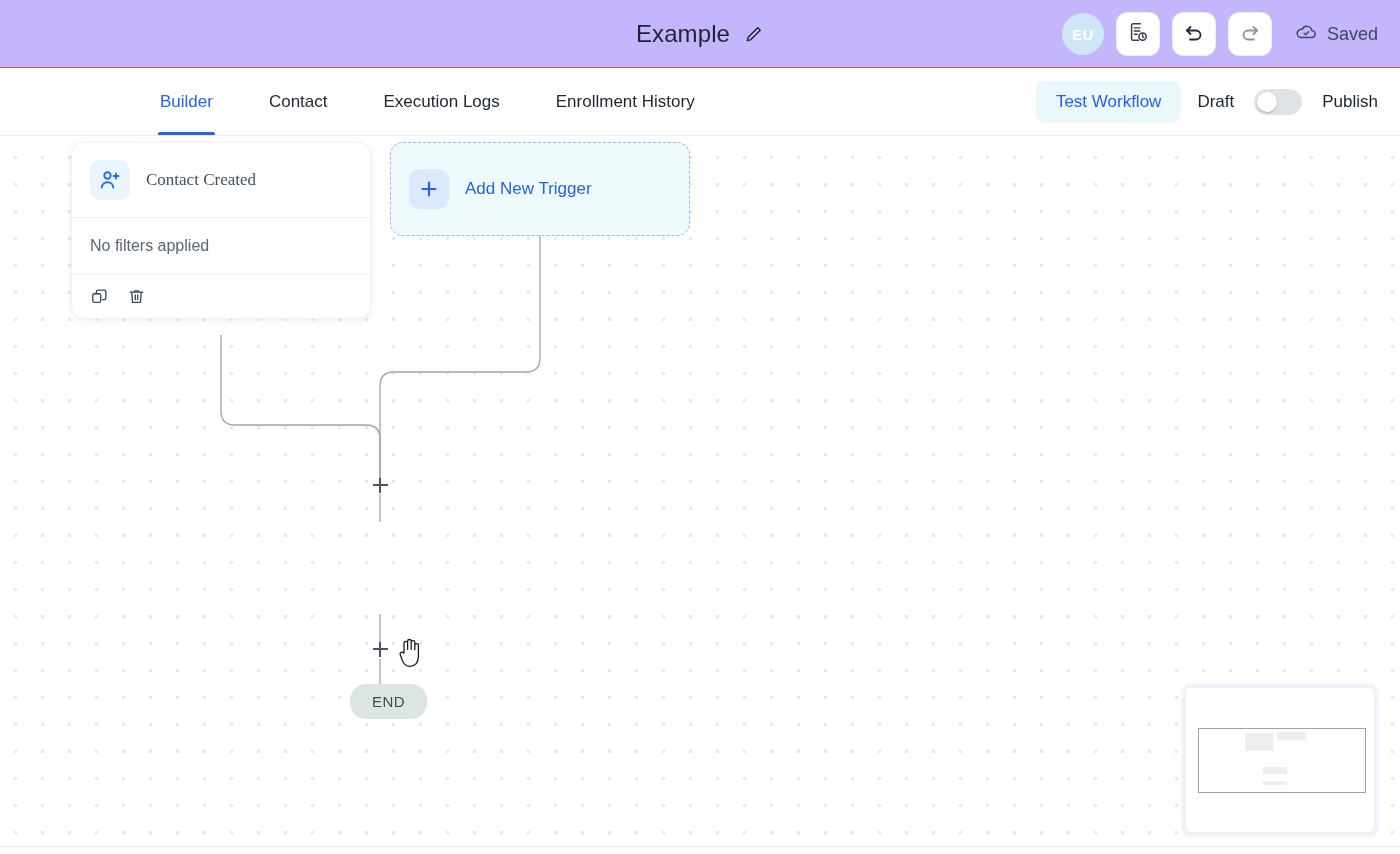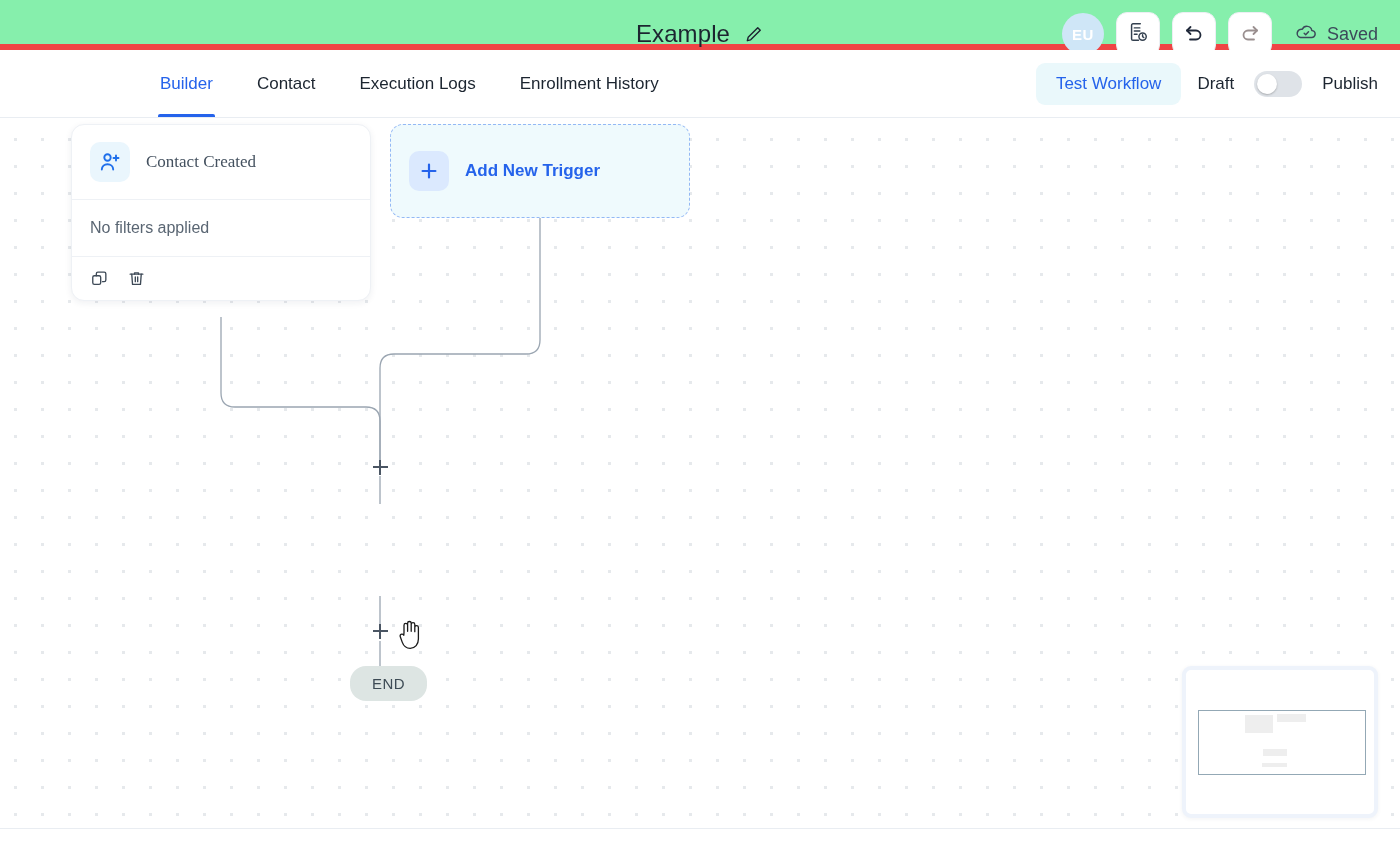--- a/index.html
+++ b/index.html
@@ -8,23 +8,23 @@
     width: 1400px; height: 854px;
     font-family: "Liberation Sans", sans-serif;
     background: #ffffff;
     overflow: hidden;
   }
   .app { position: relative; width: 1400px; height: 854px; }
 
   
   .topbar {
     position: relative;
-    height: 50px;
-    border-bottom: 6px solid #ef4444;
-    background: #86efac;
+    height: 68px;
+    border-bottom: 1px solid #ef4444;
+    background: #c4b5fd;
     display: flex; align-items: center;
   }
   .title-wrap {
     position: absolute; left: 0; right: 0; top: 0; height: 68px;
     display: flex; align-items: center; justify-content: center; gap: 14px;
     pointer-events: none;
   }
   .wf-title {
     font-size: 24px; color: #1c2530; font-weight: 400; letter-spacing: .1px;
     pointer-events: auto;
@@ -52,21 +52,21 @@
     display: flex; align-items: center; gap: 9px;
     margin-left: 10px; color: #3c4a5a; font-size: 18px;
   }
 
   
   .tabbar {
     position: relative; height: 68px;
     border-bottom: 1px solid #e9edf2;
     background: #fff; display: flex; align-items: center;
   }
-  .tabs { display: flex; align-items: center; gap: 0; margin-left: 138px; height: 100%; }
+  .tabs { display: flex; align-items: center; gap: 12px; margin-left: 138px; height: 100%; }
   .tab {
     position: relative; height: 100%;
     display: flex; align-items: center; padding: 0 22px;
     font-size: 17px; color: #1c2530; cursor: pointer;
   }
   .tab.active { color: #2563eb; font-weight: 400; }
   .tab.active::after {
     content: ""; position: absolute; left: 20px; right: 20px; bottom: 0;
     height: 3px; background: #2563eb; border-radius: 2px 2px 0 0;
   }
@@ -125,21 +125,21 @@
   #trigger-card { left: 71px; top: 6px; width: 300px; }
 
   
   #add-trigger {
     position: absolute; left: 390px; top: 6px; width: 300px; height: 94px;
     border: 1.6px dashed #93b8f5; border-radius: 13px; background: #effafd;
     display: flex; align-items: center; gap: 16px; padding: 0 18px;
     cursor: pointer;
   }
   #add-trigger .node-chip { background: #dbe9fe; }
-  .add-label { font-size: 17px; color: #2563eb; font-weight: 700; }
+  .add-label { font-size: 17px; color: #2563eb; font-weight: 400; }
 
   
   #action-card { left: 230px; top: 386px; width: 300px; }
   #action-card .node-chip { background: #eaf6fd; }
   #action-card .node-head { justify-content: flex-start; }
   .dots-menu {
     margin-left: auto; display: flex; gap: 4px; cursor: pointer; padding: 6px 2px;
   }
   .dots-menu i { width: 4px; height: 4px; border-radius: 50%; background: #aab4c0; display: block; }
 

